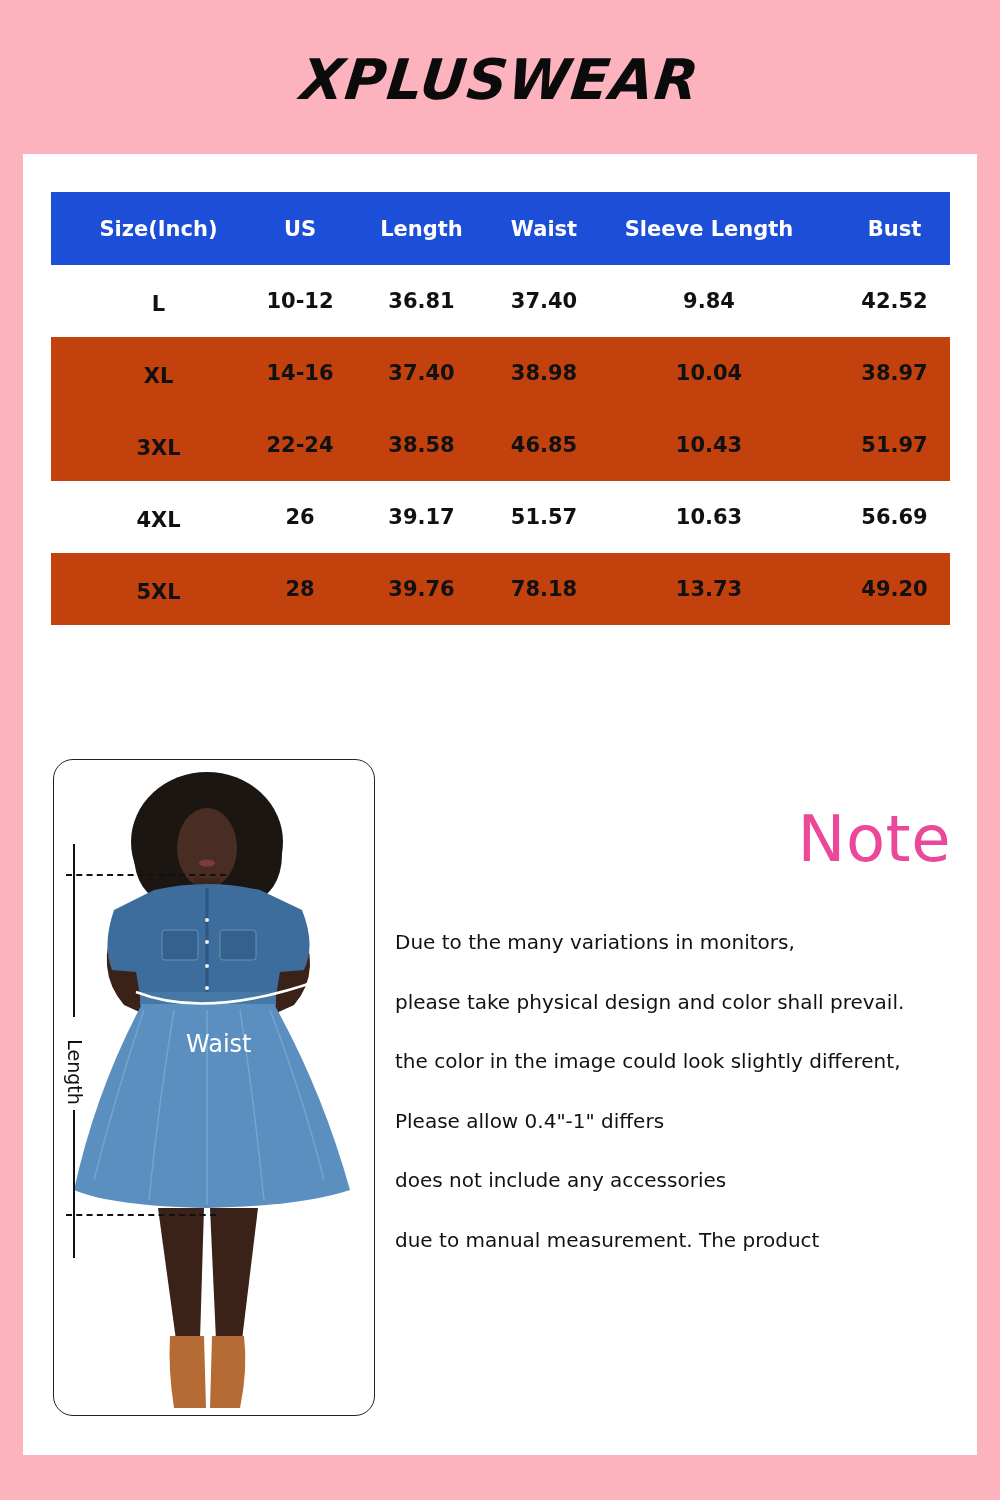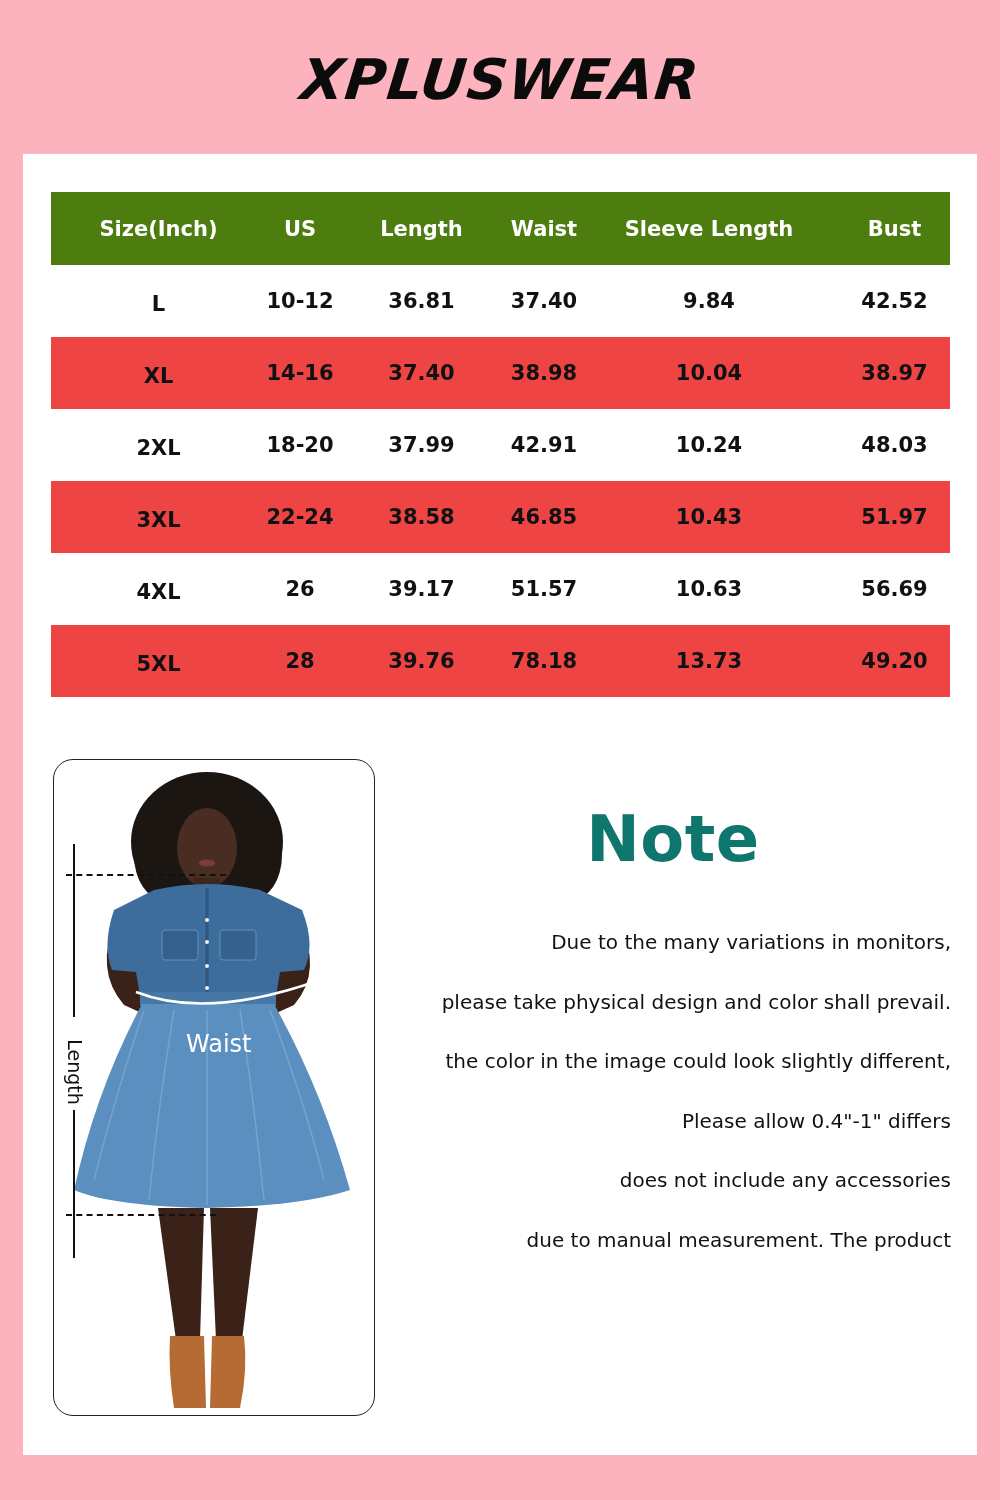--- a/index.html
+++ b/index.html
@@ -22,29 +22,29 @@
     }
     .panel {
       position: absolute; left: 23px; top: 154px; width: 954px; height: 1301px;
       background: #ffffff;
     }
     .size-table {
       position: absolute; left: 28px; top: 38px; width: 899px;
       border-collapse: collapse; table-layout: fixed;
     }
     .size-table th {
-      background: #4d7c0f; color: #ffffff; height: 73px;
+      background: #1d4ed8; color: #ffffff; height: 73px;
       font-family: "DejaVu Sans", sans-serif; font-weight: 700; font-size: 21px;
       text-align: center;
     }
     .size-table td {
       height: 72px; text-align: center;
       font-family: "DejaVu Sans", sans-serif; font-weight: 600; font-size: 21px; color: #111;
     }
-    .size-table tr.alt td { background: #ef4444; }
+    .size-table tr.alt td { background: #c2410c; }
     .size-table td.size-cell { padding-top: 6px; }
 
     .model-frame {
       position: absolute; left: 30px; top: 605px; width: 322px; height: 657px;
       border: 1.5px solid #222; border-radius: 20px; background: #fff; overflow: hidden;
     }
     .measure-vline { position: absolute; left: 19px; width: 2px; background: #111; }
     .measure-dash {
       position: absolute; left: 12px; height: 0; border-top: 2px dashed #111;
     }
@@ -57,27 +57,27 @@
       font-family: "DejaVu Sans", sans-serif; font-size: 19px; color: #111;
       background: #fff; padding: 0 3px;
     }
     .waist-label {
       position: absolute; left: 132px; top: 270px;
       font-family: "DejaVu Sans", sans-serif; font-size: 24px; color: #fff;
     }
 
     .note-area { position: absolute; left: 372px; top: 640px; width: 556px; }
     .note-title {
-      text-align: center; font-family: "DejaVu Sans", sans-serif;
-      font-weight: 700; font-size: 64px; color: #0f766e; letter-spacing: 0.5px;
+      text-align: right; font-family: "DejaVu Sans", sans-serif;
+      font-weight: 400; font-size: 64px; color: #ec4899; letter-spacing: 0.5px;
       height: 90px; line-height: 90px;
     }
     .note-lines { margin-top: 48px; }
     .note-line {
-      text-align: right; font-family: "DejaVu Sans", sans-serif;
+      text-align: left; font-family: "DejaVu Sans", sans-serif;
       font-size: 20px; font-weight: 500; color: #111;
       height: 59.6px; line-height: 20px;
     }
   </style>
 </head>
 <body>
 
 <div class="brand">
   <span class="brand-text">XPLUSWEAR</span>
 </div>
@@ -113,28 +113,20 @@
         <td>42.52</td>
       </tr>
       <tr class="alt">
         <td class="size-cell">XL</td>
         <td>14-16</td>
         <td>37.40</td>
         <td>38.98</td>
         <td>10.04</td>
         <td>38.97</td>
       </tr>
-      <tr>
-        <td class="size-cell">2XL</td>
-        <td>18-20</td>
-        <td>37.99</td>
-        <td>42.91</td>
-        <td>10.24</td>
-        <td>48.03</td>
-      </tr>
       <tr class="alt">
         <td class="size-cell">3XL</td>
         <td>22-24</td>
         <td>38.58</td>
         <td>46.85</td>
         <td>10.43</td>
         <td>51.97</td>
       </tr>
       <tr>
         <td class="size-cell">4XL</td>

